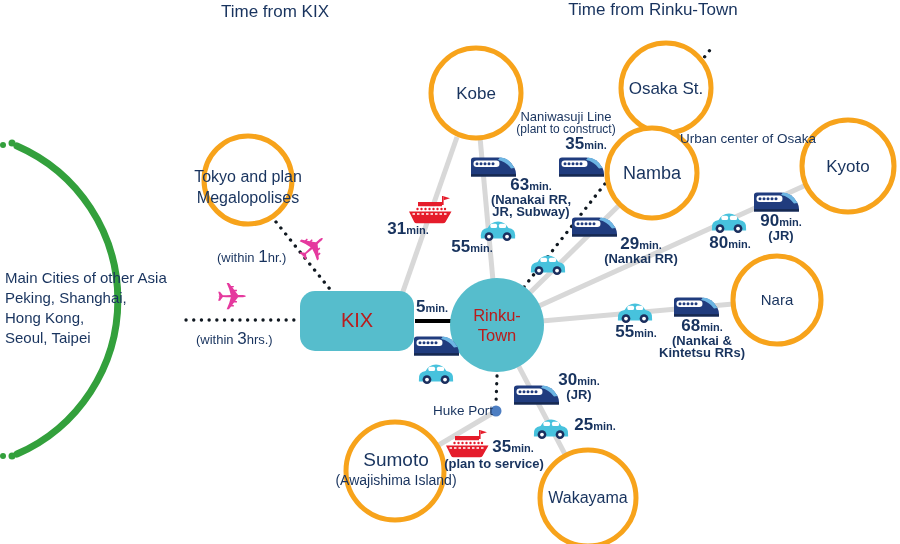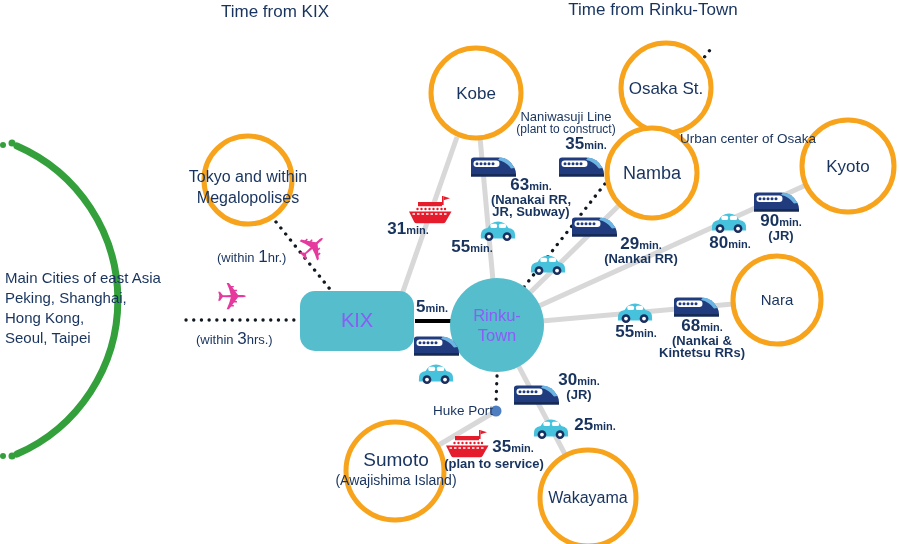--- a/index.html
+++ b/index.html
@@ -15,21 +15,21 @@
   .dots{stroke:var(--dot);stroke-width:3.3;stroke-linecap:round;stroke-dasharray:0.1 7.6;fill:none}
   .blk{stroke:#000;stroke-width:4;fill:none}
   .garc{stroke:var(--green);stroke-width:7;stroke-linecap:round;fill:none}
   .gdot{fill:var(--green)}
   .ocircle{fill:#fff;stroke:var(--orange);stroke-width:5}
   .tealnode{fill:var(--teal)}
   .lbl{position:absolute;font-weight:normal;color:var(--navy);white-space:nowrap}
   .c{transform:translateX(-50%);text-align:center}
   .title{font-size:17px}
   .asia{font-size:15px;line-height:20px}
-  .white{color:#8b5cf6}
+  .white{color:#b91c1c}
   .time{position:absolute;transform:translateX(-50%);text-align:center;font-weight:bold;
         color:var(--navy);white-space:nowrap;line-height:15px}
   .time .num{font-size:17px}
   .time .unit{font-size:11px}
   .time .note{font-size:13px;line-height:12px;font-weight:bold}
   .within{font-size:13px}
   .within .bignum{font-size:17px}
   .plane{position:absolute;color:var(--pink);font-size:38px;line-height:38px;
          transform:translate(-50%,-50%) rotate(var(--r,0deg))}
 </style>
@@ -132,28 +132,28 @@
     <use href="#sym-car" x="417" y="359" width="38" height="26"></use>
   </svg>
 
   <div class="plane" style="left:313px;top:248px;--r:-42deg">✈</div>
   <div class="plane" style="left:232px;top:297px;--r:0deg">✈</div>
 
   <div class="lbl c title" style="left:275px;top:2px">Time from KIX</div>
   <div class="lbl c title" style="left:653px;top:0px">Time from Rinku-Town</div>
 
   <div class="lbl asia" style="left:5px;top:268px">
-    <div>Main Cities of east Asia</div>
+    <div>Main Cities of other Asia</div>
     <div>Peking, Shanghai,</div>
     <div>Hong Kong,</div>
     <div>Seoul, Taipei</div>
   </div>
 
   <div class="lbl c" style="left:248px;top:166px;font-size:16px;line-height:21px">
-    <div>Tokyo and within</div>
+    <div>Tokyo and plan</div>
     <div>Megalopolises</div>
   </div>
   <div class="lbl c white" style="left:357px;top:309px;font-size:20px">KIX</div>
   <div class="lbl c white" style="left:497px;top:305px;font-size:16.5px;line-height:20px">
     <div>Rinku-</div>
     <div>Town</div>
   </div>
   <div class="lbl c" style="left:476px;top:84px;font-size:17px">Kobe</div>
   <div class="lbl c" style="left:666px;top:79px;font-size:17px">Osaka St.</div>
   <div class="lbl c" style="left:652px;top:163px;font-size:18px">Namba</div>

